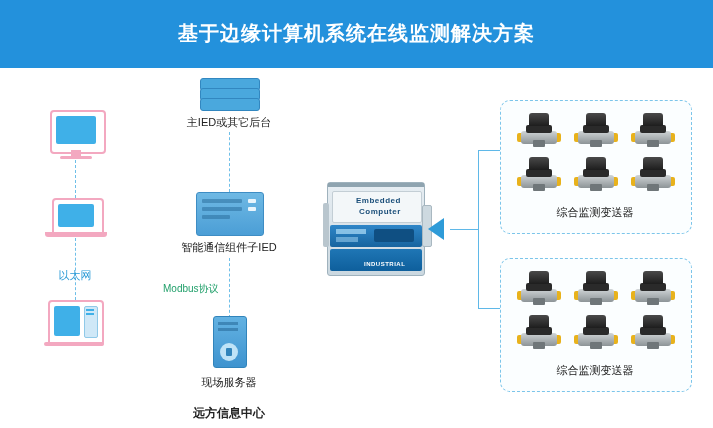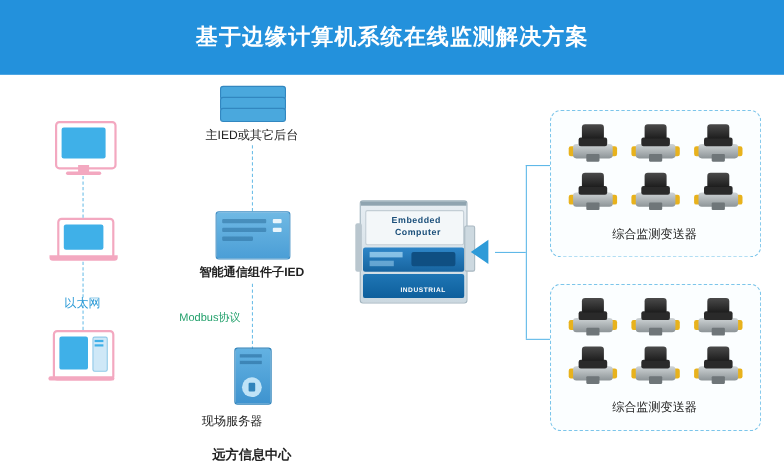--- a/index.html
+++ b/index.html
@@ -241,32 +241,32 @@
 
   <div class="vline" style="left:229px; top:132px; height:60px;"></div>
 
   <div class="srv-box" style="left:196px; top:192px; width:66px; height:42px;">
     <div class="srv-slot" style="left:5px; top:6px; width:40px; height:4px;"></div>
     <div class="srv-slot" style="left:5px; top:14px; width:40px; height:4px;"></div>
     <div class="srv-slot" style="left:5px; top:22px; width:28px; height:4px;"></div>
     <div style="position:absolute; left:51px; top:6px; width:8px; height:4px; background:#e9f5fc; border-radius:1px;"></div>
     <div style="position:absolute; left:51px; top:14px; width:8px; height:4px; background:#e9f5fc; border-radius:1px;"></div>
   </div>
-  <div class="lbl" style="left:176px; top:240px; width:106px;font-weight:bold;">智能通信组件子IED</div>
+  <div class="lbl" style="left:176px; top:240px; width:106px;">智能通信组件子IED</div>
 
   <div class="vline" style="left:229px; top:258px; height:60px;"></div>
   <div class="lbl green" style="left:163px; top:282px; width:120px; text-align:left;">Modbus协议</div>
 
   <div style="position:absolute; left:213px; top:316px; width:32px; height:50px; background:linear-gradient(180deg,#63b2e2 0%, #3e93cf 100%); border:1px solid #3184bb; border-radius:3px;">
     <div style="position:absolute; left:4px; top:5px; width:20px; height:3px; background:#2a6d9c; opacity:.6;"></div>
     <div style="position:absolute; left:4px; top:11px; width:20px; height:3px; background:#2a6d9c; opacity:.6;"></div>
     <div style="position:absolute; left:6px; top:26px; width:18px; height:18px; border-radius:50%; background:#bfe3f7;"></div>
     <div style="position:absolute; left:12px; top:31px; width:6px; height:8px; background:#3184bb; border-radius:1px;"></div>
   </div>
-  <div class="lbl" style="left:173px; top:375px; width:76px;">现场服务器</div>
+  <div class="lbl" style="left:191px; top:375px; width:76px;">现场服务器</div>
 
   <div class="lbl bold" style="left:179px; top:405px; width:100px;">远方信息中心</div>
 
   <div class="ec-body" style="left:327px; top:182px; width:96px; height:92px;">
     <div class="ec-band" style="left:0px; top:0px; width:96px; height:4px; background:#8fa4b0;"></div>
     <div style="position:absolute; left:4px; top:8px; width:88px; height:30px; background:#f3f7f9; border:1px solid #c3ced5; border-radius:2px;"></div>
     <div class="ec-text" style="left:28px; top:13px;">Embedded</div>
     <div class="ec-text" style="left:31px; top:24px;">Computer</div>
     <div class="ec-band" style="left:2px; top:42px; width:92px; height:22px; background:linear-gradient(180deg,#2e86c8 0%, #17649f 100%); border-radius:2px;"></div>
     <div style="position:absolute; left:8px; top:46px; width:30px; height:5px; background:#9fd2f0; opacity:.8;"></div>

